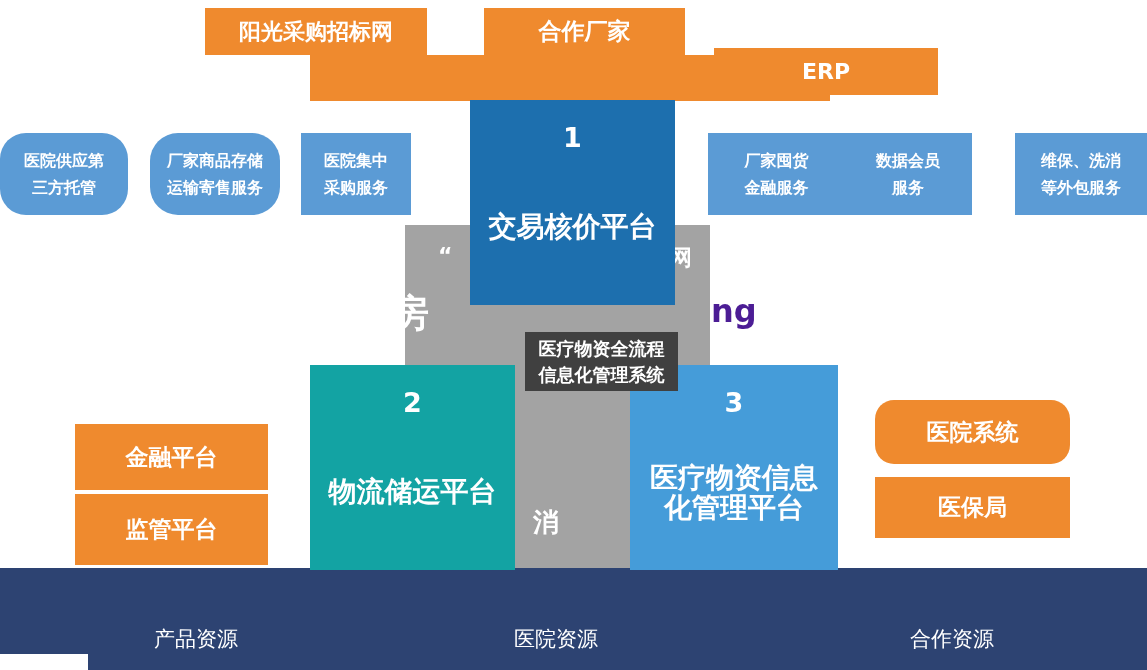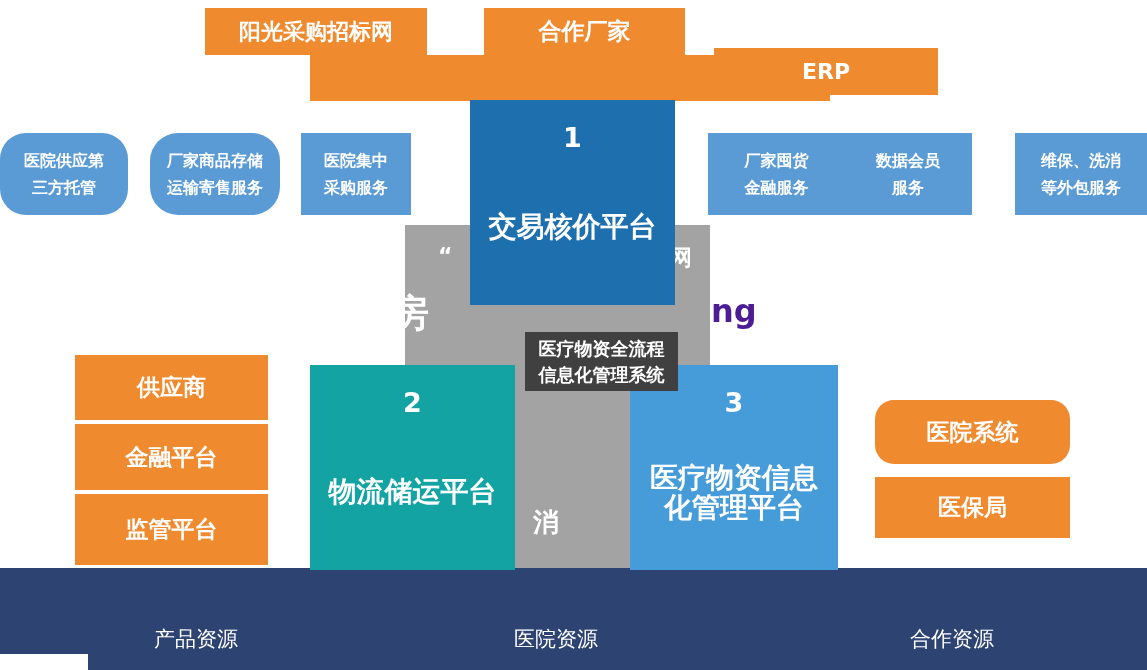--- a/index.html
+++ b/index.html
@@ -149,23 +149,20 @@
       <span>医疗物资信息</span><br>
       <span>化管理平台</span>
     </span>
   </div>
 
   <div class="banner">
     <span>医疗物资全流程</span>
     <span>信息化管理系统</span>
   </div>
 
-  <div class="node orange left-node ln0">
-    <span>供应商</span>
-  </div>
   <div class="node orange left-node ln2">
     <span>监管平台</span>
   </div>
   <div class="node orange left-node ln1">
     <span>金融平台</span>
   </div>
 
   <div class="node orange right-node rn0">
     <span>医院系统</span>
   </div>

